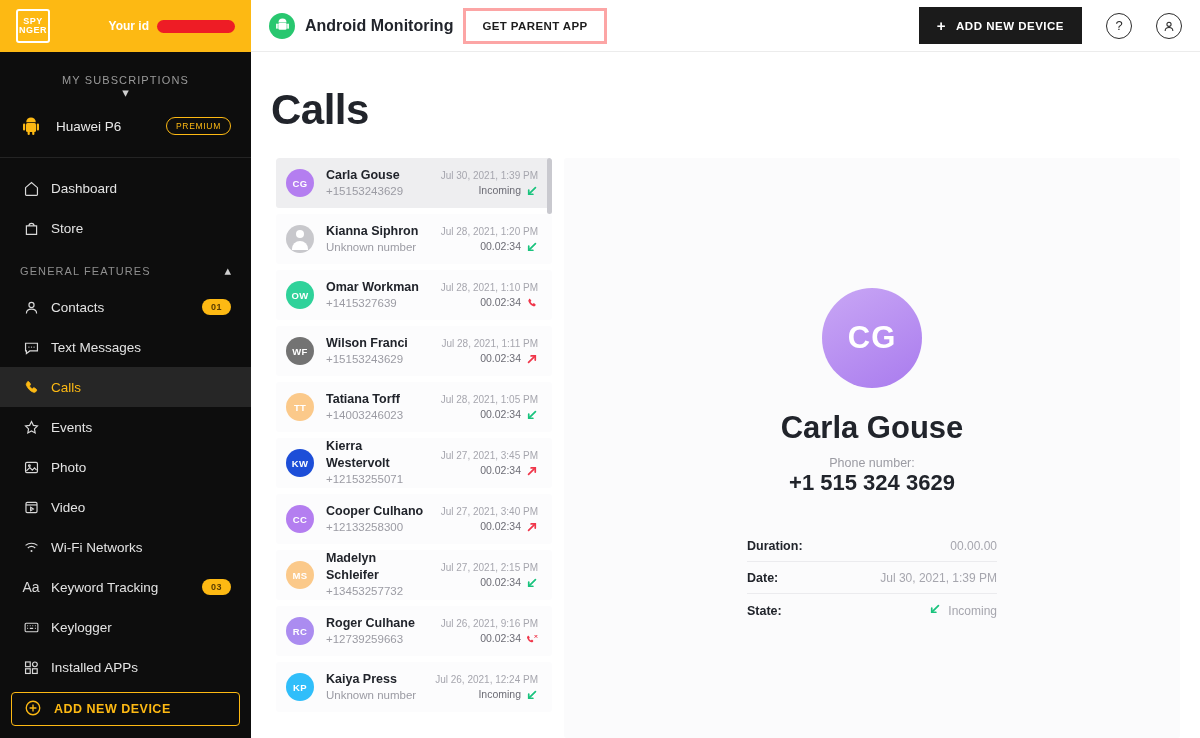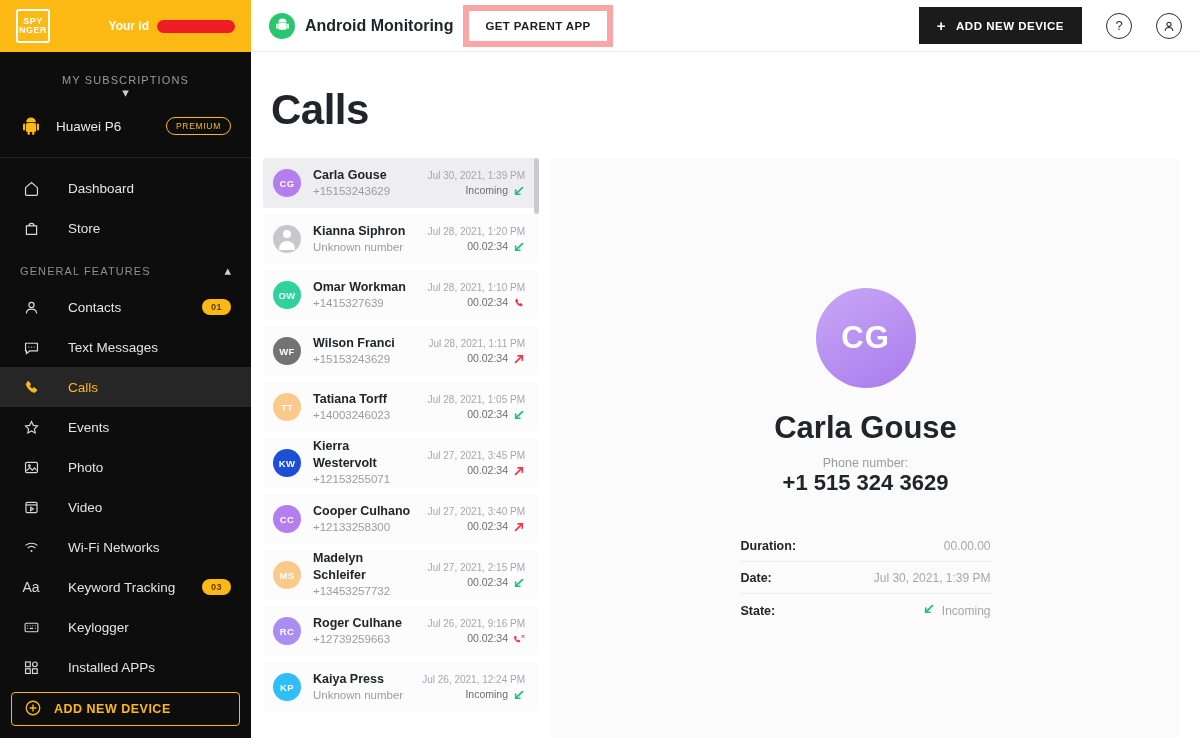--- a/index.html
+++ b/index.html
@@ -41,21 +41,21 @@
   .device-row { display: flex; align-items: center; padding: 6px 20px 22px 20px; gap: 14px; }
   .device-name { color: #e8e8e8; font-size: 13.5px; flex: 1; }
   .premium {
     border: 1px solid #FDB913; color: #FDB913; font-size: 8.5px; letter-spacing: .7px;
     border-radius: 10px; padding: 3px 9px;
   }
   .divider { height: 1px; background: #242424; margin: 0; }
 
   .nav { padding-top: 10px; overflow: hidden; }
   .nav-item {
-    display: flex; align-items: center; gap: 26px; height: 40px;
+    display: flex; align-items: center; gap: 9px; height: 40px;
     padding: 0 20px; color: #e3e3e3; font-size: 13.5px; cursor: pointer; justify-content: space-between;
   }
   .nav-item .ico { width: 22px; display: flex; align-items: center; justify-content: center; }
   .nav-item .lbl { flex: 1; }
   .nav-item.active { background: #262626; color: #FDB913; }
   .nav-item.active .ico svg { stroke: #FDB913; }
   .badge {
     background: #FDB913; color: #5a3c00; font-size: 9px; font-weight: 700;
     border-radius: 9px; padding: 3px 9px; letter-spacing: .5px;
   }
@@ -78,39 +78,39 @@
   .topbar {
     height: 52px; flex: 0 0 52px; display: flex; align-items: center;
     padding: 0 18px 0 18px; border-bottom: 1px solid #ececec; gap: 10px;
   }
   .andro-dot {
     width: 26px; height: 26px; border-radius: 50%; background: #28c76f;
     display: flex; align-items: center; justify-content: center;
   }
   .andro-title { font-size: 16px; font-weight: 700; color: #21242b; }
   .ghost-btn {
-    border: 6px solid #fca5a5; background: #fff; color: #1d1d1d;
+    border: 3px solid #fca5a5; background: #fff; color: #1d1d1d;
     font-size: 11.5px; font-weight: 700; letter-spacing: .4px;
     padding: 9px 16px; cursor: pointer; font-family: inherit;
   }
   .spacer { flex: 1; }
   .dark-btn {
     background: #1b1b1b; color: #fff; border: none; font-size: 11.5px;
     font-weight: 700; letter-spacing: .5px; padding: 11px 18px;
     display: flex; align-items: center; gap: 10px; cursor: pointer; font-family: inherit;
   }
   .round-icon {
     width: 26px; height: 26px; border-radius: 50%; border: 1.6px solid #2b2b2b;
     display: flex; align-items: center; justify-content: center;
     color: #2b2b2b; font-size: 13px; cursor: pointer; margin-left: 14px;
   }
 
   .page-title { font-size: 42px; font-weight: 700; color: #21242b; padding: 34px 0 24px 20px; letter-spacing: -.5px; }
 
-  .content { flex: 1; display: flex; padding: 0 20px 0 12px; gap: 12px; overflow: hidden; }
+  .content { flex: 1; display: flex; padding: 0 20px 0 25px; gap: 12px; overflow: hidden; }
 
   
   .list-wrap {
     width: 276px; flex: 0 0 276px; position: relative; overflow: hidden;
     border-radius: 3px;
   }
   .list { height: 100%; overflow: hidden; }
   .call-row {
     display: flex; align-items: center; gap: 12px; height: 50px;
     padding: 0 14px 0 10px; background: #fcfcfd; margin-bottom: 6px;

